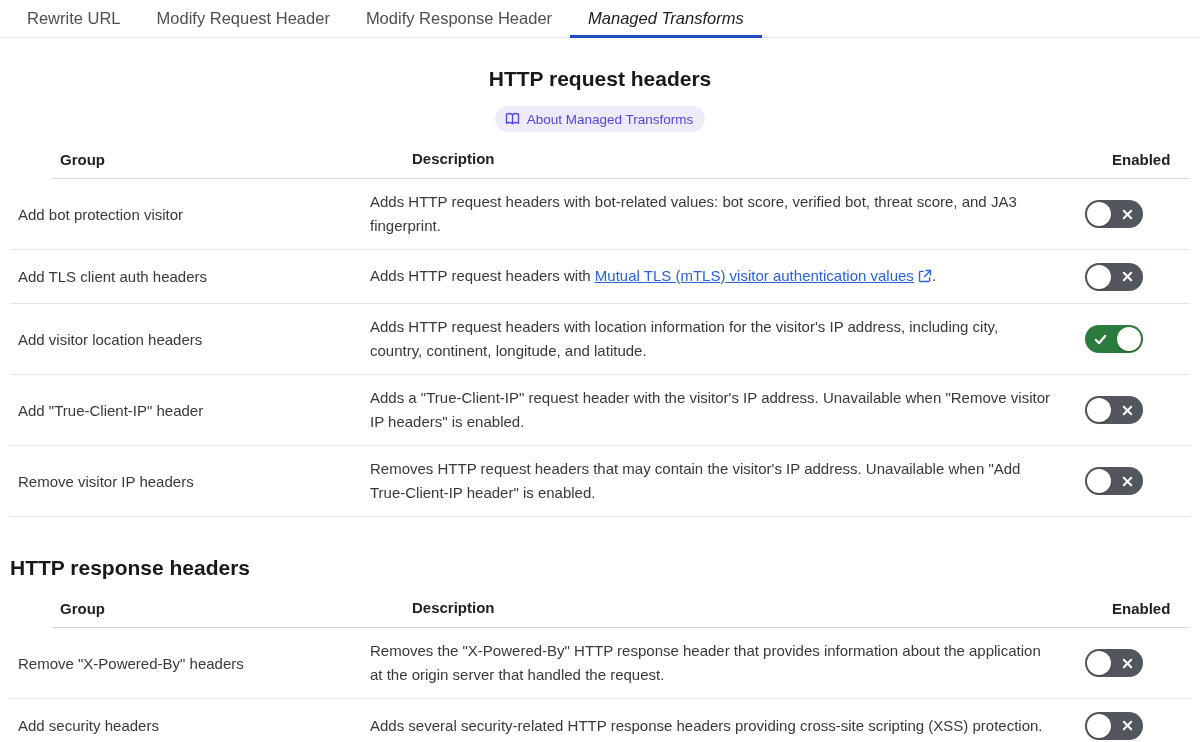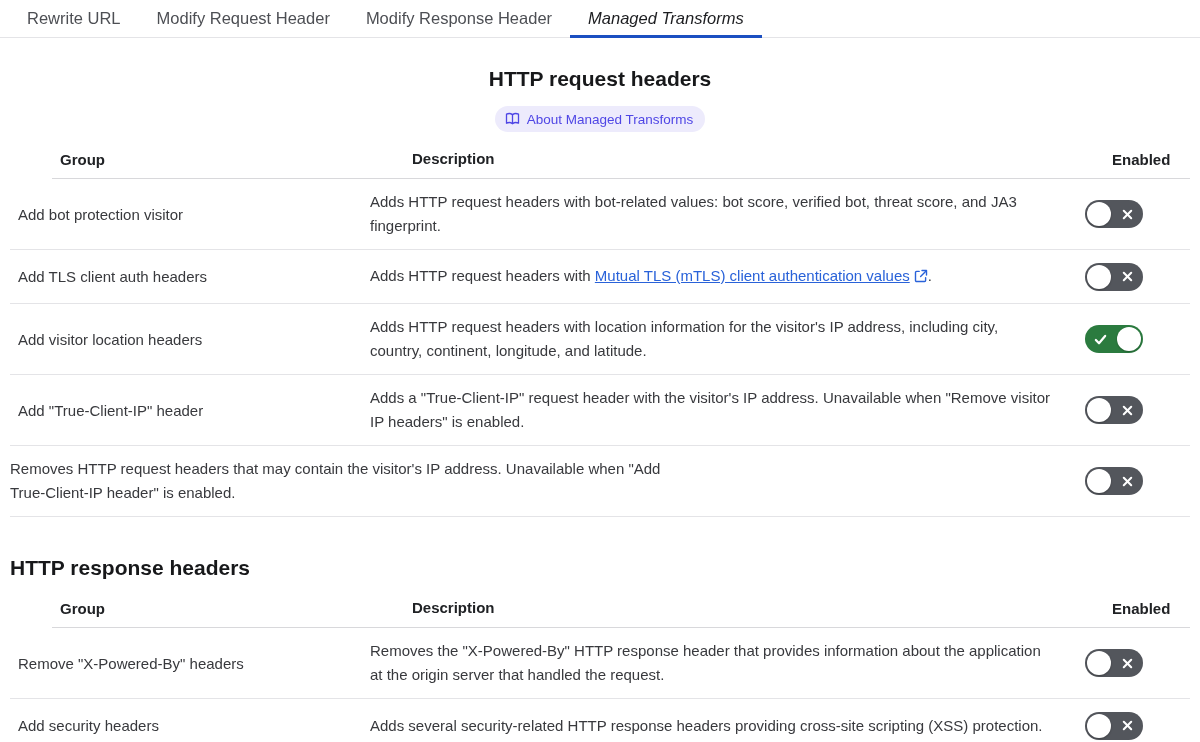--- a/index.html
+++ b/index.html
@@ -145,21 +145,21 @@
         <span class="mark cross">
           <svg width="13" height="13" viewBox="0 0 14 14" fill="none" stroke="#fff" stroke-width="2.2" stroke-linecap="round">
                 <path d="M3 3 L11 11 M11 3 L3 11"></path>
               </svg>
         </span>
       </button>
     </div>
   </div>
       <div class="trow">
     <div class="cell group">Add TLS client auth headers</div>
-    <div class="cell desc"><span>Adds HTTP request headers with </span><a href="#" class="desc-link">Mutual TLS (mTLS) client authentication values</a><span class="ext-icon"><svg width="14" height="14" viewBox="0 0 14 14" fill="none" stroke="#2962d9" stroke-width="1.4" stroke-linecap="round" stroke-linejoin="round">
+    <div class="cell desc"><span>Adds HTTP request headers with </span><a href="#" class="desc-link">Mutual TLS (mTLS) visitor authentication values</a><span class="ext-icon"><svg width="14" height="14" viewBox="0 0 14 14" fill="none" stroke="#2962d9" stroke-width="1.4" stroke-linecap="round" stroke-linejoin="round">
               <path d="M5.2 2.4 H2.6 A1.1 1.1 0 0 0 1.5 3.5 V11.4 A1.1 1.1 0 0 0 2.6 12.5 H10.5 A1.1 1.1 0 0 0 11.6 11.4 V8.8"></path>
               <path d="M8 1.5 H12.5 V6"></path>
               <path d="M12.3 1.7 L6.6 7.4"></path>
             </svg></span><span>.</span></div>
     <div class="cell enabled">
       <button class="toggle off">
 
         <span class="knob"></span>
         <span class="mark cross">
           <svg width="13" height="13" viewBox="0 0 14 14" fill="none" stroke="#fff" stroke-width="2.2" stroke-linecap="round">
@@ -193,20 +193,21 @@
         <span class="knob"></span>
         <span class="mark cross">
           <svg width="13" height="13" viewBox="0 0 14 14" fill="none" stroke="#fff" stroke-width="2.2" stroke-linecap="round">
                 <path d="M3 3 L11 11 M11 3 L3 11"></path>
               </svg>
         </span>
       </button>
     </div>
   </div>
       <div class="trow">
+    <div class="cell group">Remove visitor IP headers</div>
     <div class="cell desc"><span>Removes HTTP request headers that may contain the visitor's IP address. Unavailable when "Add True-Client-IP header" is enabled.</span></div>
     <div class="cell enabled">
       <button class="toggle off">
 
         <span class="knob"></span>
         <span class="mark cross">
           <svg width="13" height="13" viewBox="0 0 14 14" fill="none" stroke="#fff" stroke-width="2.2" stroke-linecap="round">
                 <path d="M3 3 L11 11 M11 3 L3 11"></path>
               </svg>
         </span>

